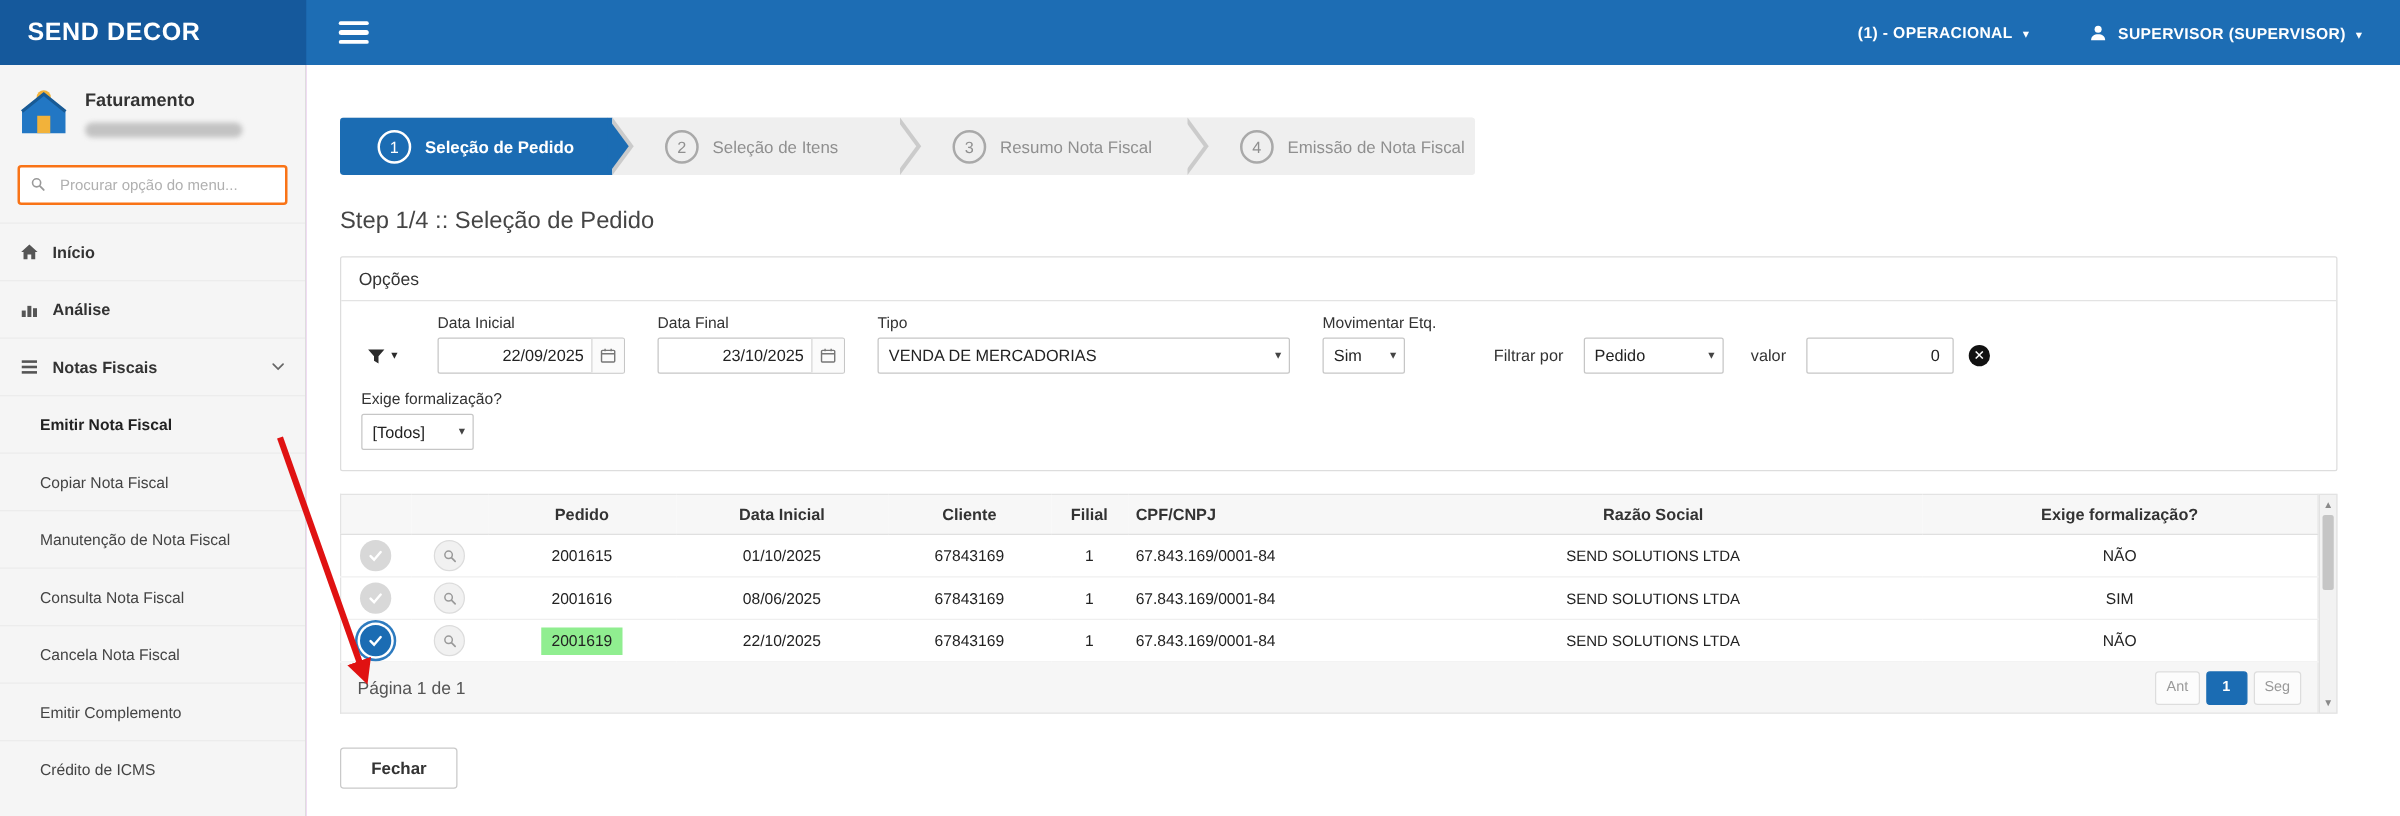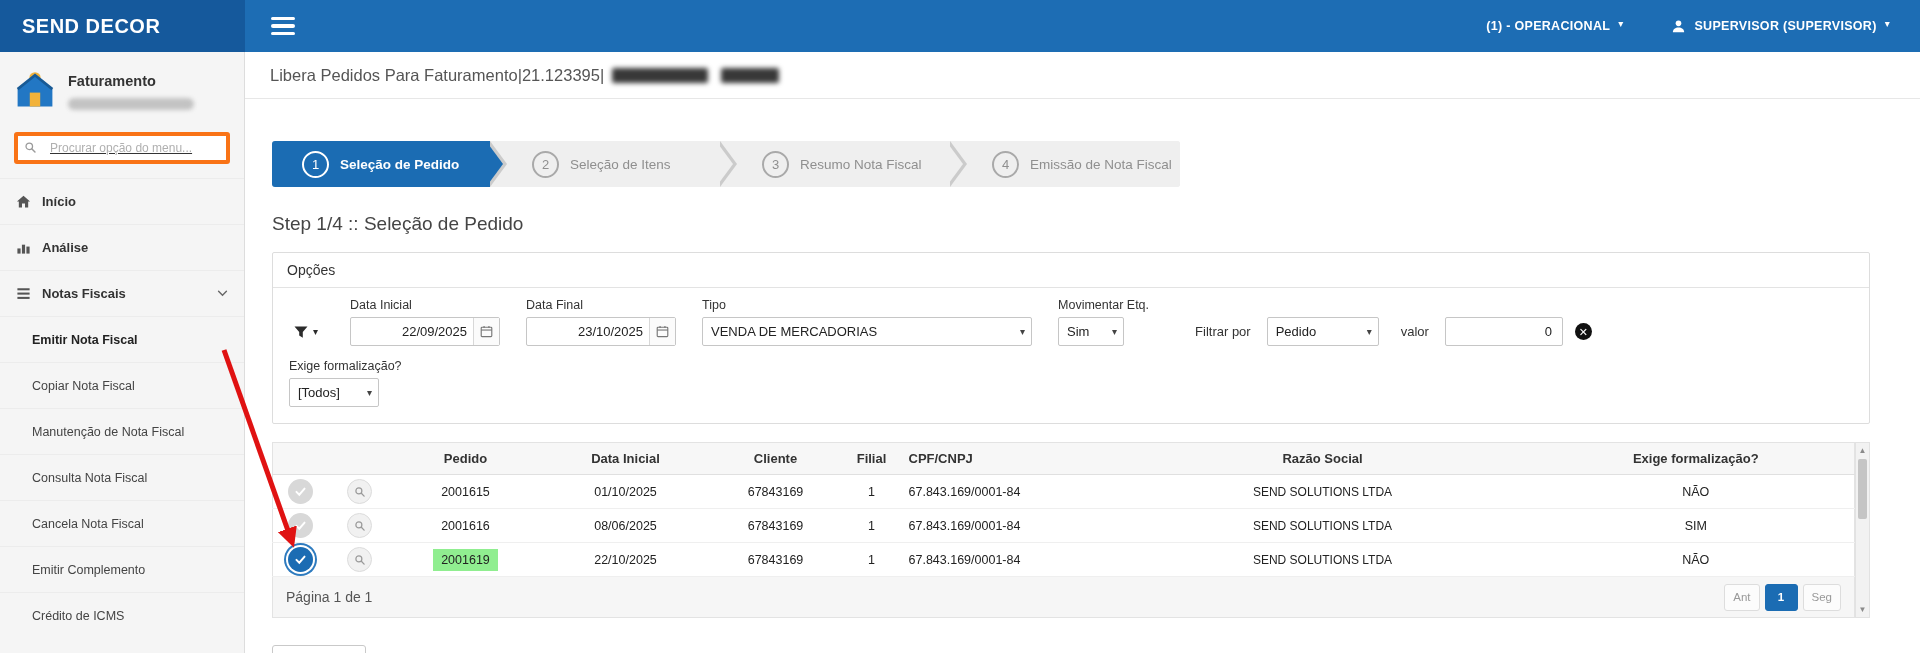--- a/index.html
+++ b/index.html
@@ -9,35 +9,35 @@
 
   
   .topbar { position:absolute; top:0; left:0; right:0; height:52px; background:#1d6db4;
     display:flex; align-items:center; z-index:10; }
   .brand { width:245px; height:52px; background:#15599c; color:#fff; font-size:20px; font-weight:bold;
     display:flex; align-items:center; padding-left:22px; letter-spacing:.5px; flex:none; }
   .hamburger { margin-left:20px; background:transparent; border:none; display:flex; flex-direction:column;
     gap:4px; cursor:pointer; padding:6px; }
   .hamburger span { display:block; width:24px; height:3.5px; background:#fff; border-radius:2px; }
   .topbar-right { margin-left:auto; display:flex; align-items:center; gap:48px; padding-right:30px; color:#fff; }
-  .tb-item { display:flex; align-items:flex-start; gap:8px; font-size:12.5px; font-weight:bold;
+  .tb-item { display:flex; align-items:flex-end; gap:8px; font-size:12.5px; font-weight:bold;
     letter-spacing:.3px; cursor:pointer; white-space:nowrap; }
   .caret { font-size:10px; line-height:1; }
 
   
   .sidebar { position:absolute; top:52px; left:0; width:245px; bottom:0; background:#f5f5f5;
     border-right:1px solid #ddd; z-index:5; }
   .module { display:flex; gap:12px; padding:18px 14px 12px; align-items:flex-end; }
   .app-icon { width:42px; height:40px; flex:none; }
   .module-name { font-size:14.5px; font-weight:bold; color:#333; padding-top:2px; }
   .redacted-light { width:126px; height:12px; background:#c3c3c3; border-radius:6px;
     filter:blur(2px); margin-top:9px; }
   .search-box { margin:10px 14px 14px; position:relative; }
-  .search-box input { width:100%; height:32px; border:4px solid #f97316; border-radius:3px; background:#fff;
-    padding:0 8px 0 32px; font-size:12px; color:#333; font-family:inherit;text-decoration:underline; }
+  .search-box input { width:100%; height:32px; border:2px solid #f97316; border-radius:3px; background:#fff;
+    padding:0 8px 0 32px; font-size:12px; color:#333; font-family:inherit; }
   .search-box input::placeholder { color:#b0b0b0; }
   .search-box .mag { position:absolute; left:10px; top:9px; }
   .nav-item { height:46px; display:flex; align-items:center; gap:11px; padding:0 16px; font-size:13px;
     font-weight:bold; color:#333; border-top:1px solid #ececec; cursor:pointer; }
   .nav-item .chev { margin-left:auto; }
   .sub-item { height:46px; display:flex; align-items:center; padding:0 16px 0 32px; font-size:12.5px;
     color:#444; border-top:1px solid #ececec; cursor:pointer; }
   .sub-item.active { font-weight:bold; color:#222; }
 
   
@@ -229,25 +229,20 @@
             <span>Emitir Complemento</span>
           </div>
         <div class="sub-item">
             <span>Crédito de ICMS</span>
           </div>
       </div>
     </nav>
   </aside>
 
   <main class="main">
-    <div class="title-bar">
-      <span>Libera Pedidos Para Faturamento|21.123395|</span>
-      <span class="redacted-dark rd1"></span>
-      <span class="redacted-dark rd2"></span>
-    </div>
 
     <div class="content">
 
       
       <div class="wizard">
         <div class="wstep active">
           <span class="wnum">1</span>
           <span class="wlabel">Seleção de Pedido</span>
         </div>
         <div class="wstep">

